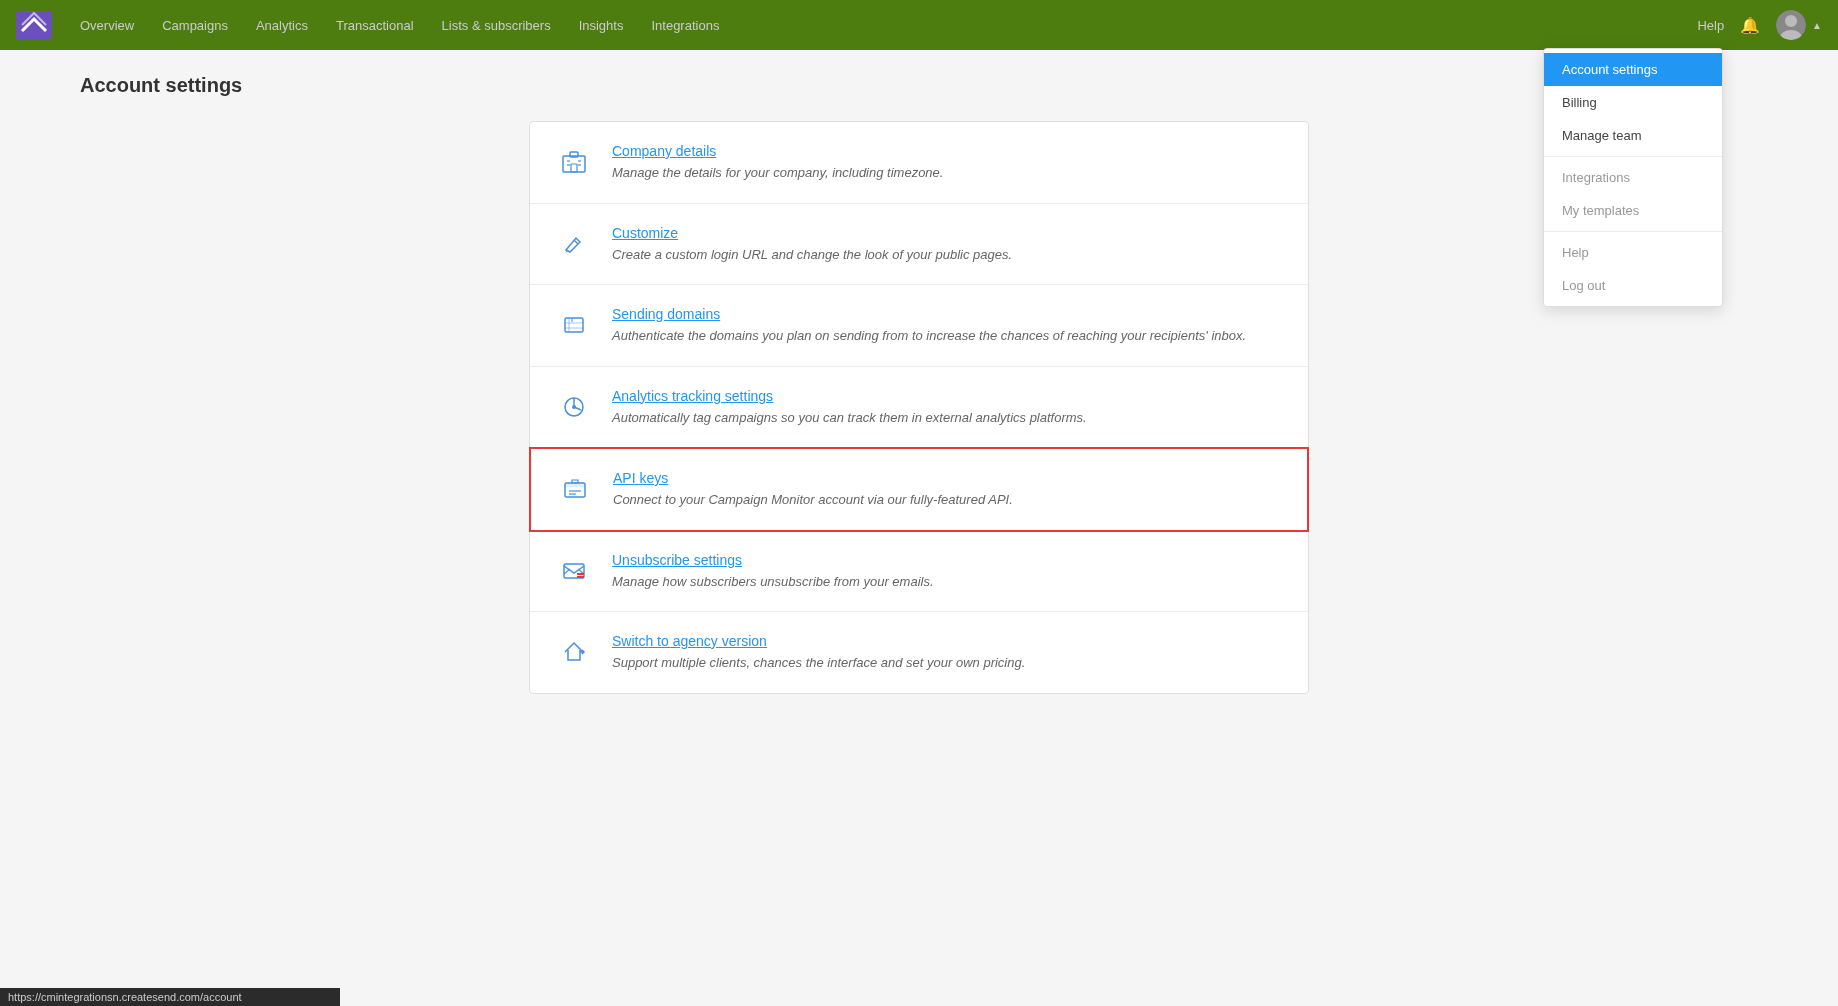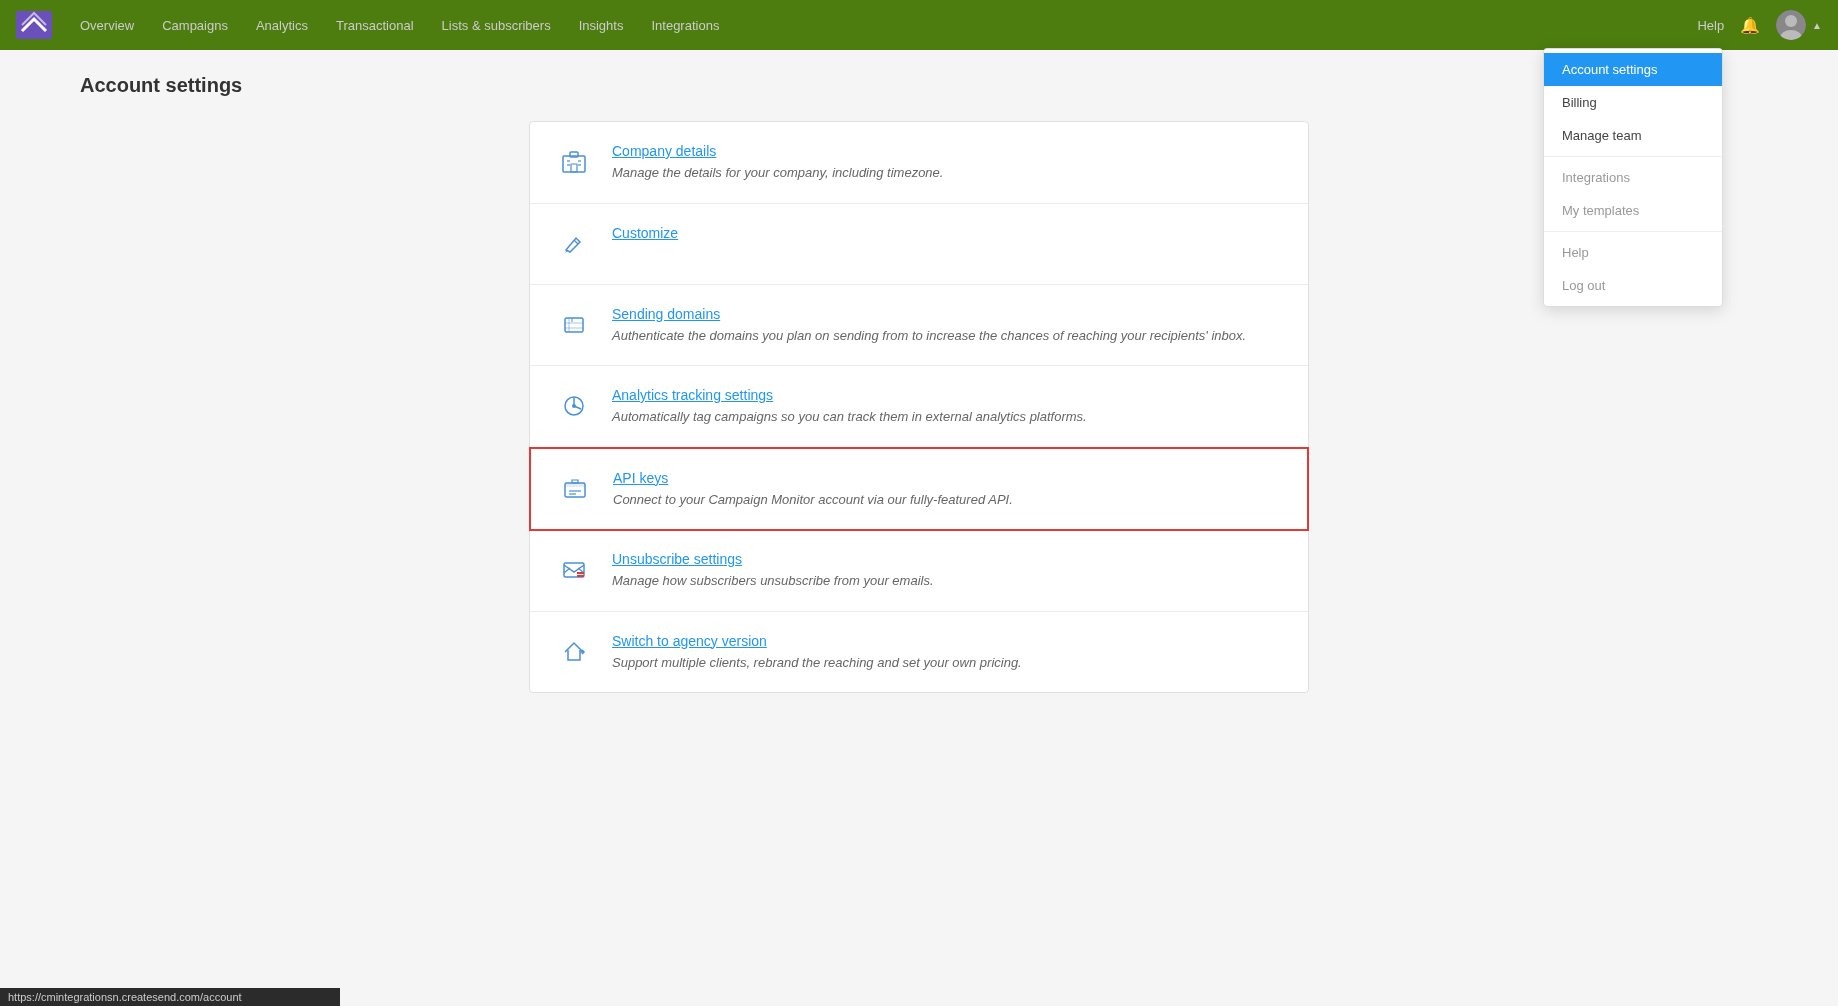--- a/index.html
+++ b/index.html
@@ -248,20 +248,21 @@
     <div class="settings-item">
       <div class="settings-icon">
         <svg class="icon-svg" viewBox="0 0 28 28" fill="none" xmlns="http://www.w3.org/2000/svg">
           <path d="M6 20 L16 8 L20 12 L10 22 Z" stroke="#4a90d9" stroke-width="1.5" fill="none"></path>
           <line x1="14" y1="10" x2="18" y2="14" stroke="#4a90d9" stroke-width="1.2"></line>
           <path d="M5 23 L8 21 L7 20 Z" fill="#4a90d9"></path>
         </svg>
       </div>
       <div class="settings-text">
         <a class="settings-link">Customize</a>
+        <p class="settings-desc">Create a custom login URL and change the look of your public pages.</p>
       </div>
     </div>
 
     <div class="settings-item">
       <div class="settings-icon">
         <svg class="icon-svg" viewBox="0 0 28 28" fill="none" xmlns="http://www.w3.org/2000/svg">
           <rect x="5" y="7" width="18" height="14" rx="1.5" stroke="#4a90d9" stroke-width="1.5" fill="none"></rect>
           <path d="M9 7 L9 21" stroke="#4a90d9" stroke-width="1" opacity="0.5"></path>
           <path d="M5 12 L23 12" stroke="#4a90d9" stroke-width="1" opacity="0.5"></path>
           <path d="M5 17 L23 17" stroke="#4a90d9" stroke-width="1" opacity="0.5"></path>
@@ -326,21 +327,21 @@
       <div class="settings-icon">
         <svg class="icon-svg" viewBox="0 0 28 28" fill="none" xmlns="http://www.w3.org/2000/svg">
           <path d="M5 14 L14 5 L23 14" stroke="#4a90d9" stroke-width="1.5" fill="none"></path>
           <path d="M8 12 L8 22 L20 22 L20 12" stroke="#4a90d9" stroke-width="1.5" fill="none"></path>
           <path d="M20 14 L24 14" stroke="#4a90d9" stroke-width="1.5"></path>
           <path d="M22 12 L24 14 L22 16" stroke="#4a90d9" stroke-width="1.5" fill="none"></path>
         </svg>
       </div>
       <div class="settings-text">
         <a class="settings-link">Switch to agency version</a>
-        <p class="settings-desc">Support multiple clients, rebrand the reaching and set your own pricing.</p>
+        <p class="settings-desc">Support multiple clients, chances the interface and set your own pricing.</p>
       </div>
     </div>
 
   </div>
 </div>
 
 <div class="dropdown-menu">
   <div class="dropdown-item active">Account settings</div>
   <div class="dropdown-item">Billing</div>
   <div class="dropdown-item">Manage team</div>

